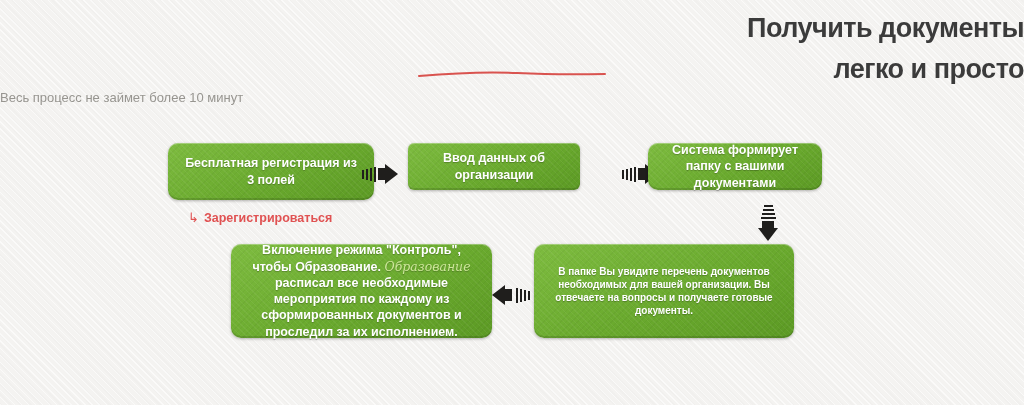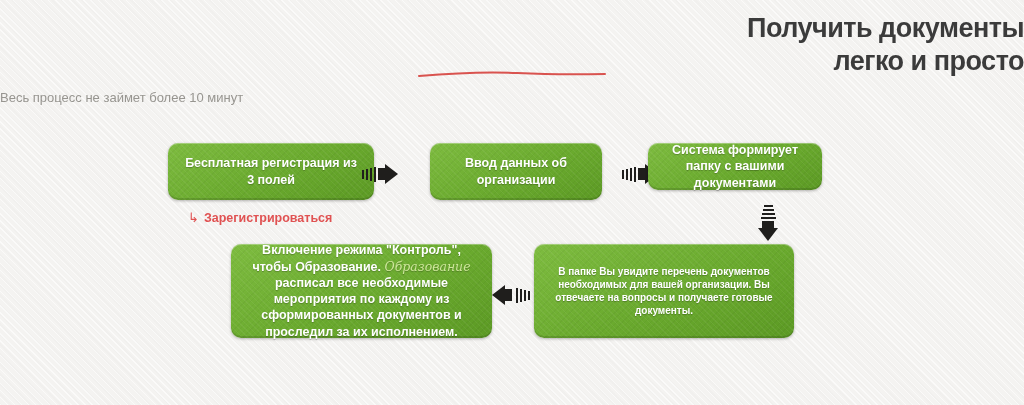--- a/index.html
+++ b/index.html
@@ -19,21 +19,21 @@
   .title {
     position: absolute;
     left: 0; width: 1024px;
     text-align: right;
     color: #3b3b3b;
     font-size: 27px;
     font-weight: bold;
     letter-spacing: -0.5px;
   }
   .title-1 { top: 13px; }
-  .title-2 { top: 46px; }
+  .title-2 { top: 54px; }
 
   .title-underline {
     position: absolute;
     left: 417px; top: 70px;
     width: 190px; height: 9px;
   }
 
   .subtitle {
     position: absolute;
     left: 0; top: 90px; width: 1024px;
@@ -58,21 +58,21 @@
     background-image:
       repeating-linear-gradient(45deg, rgba(255,255,255,0.05) 0 1px, transparent 1px 4px),
       repeating-linear-gradient(-45deg, rgba(0,0,0,0.035) 0 1px, transparent 1px 4px),
       linear-gradient(155deg, #7ebc40 0%, #6aaa2e 55%, #5c9a24 100%);
     box-shadow:
       inset 0 1px 0 rgba(255,255,255,0.3),
       inset 0 -2px 0 rgba(0,0,0,0.12),
       0 1px 3px rgba(0,0,0,0.28);
   }
   .box-1 { left: 168px; top: 143px; width: 206px; height: 57px; }
-  .box-2 { left: 430px; top: 143px; width: 172px; height: 57px; }
+  .box-2 { left: 408px; top: 143px; width: 172px; height: 47px; border-radius: 6px; }
   .box-3 { left: 648px; top: 143px; width: 174px; height: 47px; }
   .box-4 { left: 534px; top: 244px; width: 260px; height: 94px; font-size: 10px; }
   .box-5 { left: 231px; top: 244px; width: 261px; height: 94px; font-size: 12.5px; }
 
   .brand-script {
     font-family: "DejaVu Serif", serif;
     font-style: italic;
     font-weight: normal;
     color: #cde79a;
     text-align: center;

